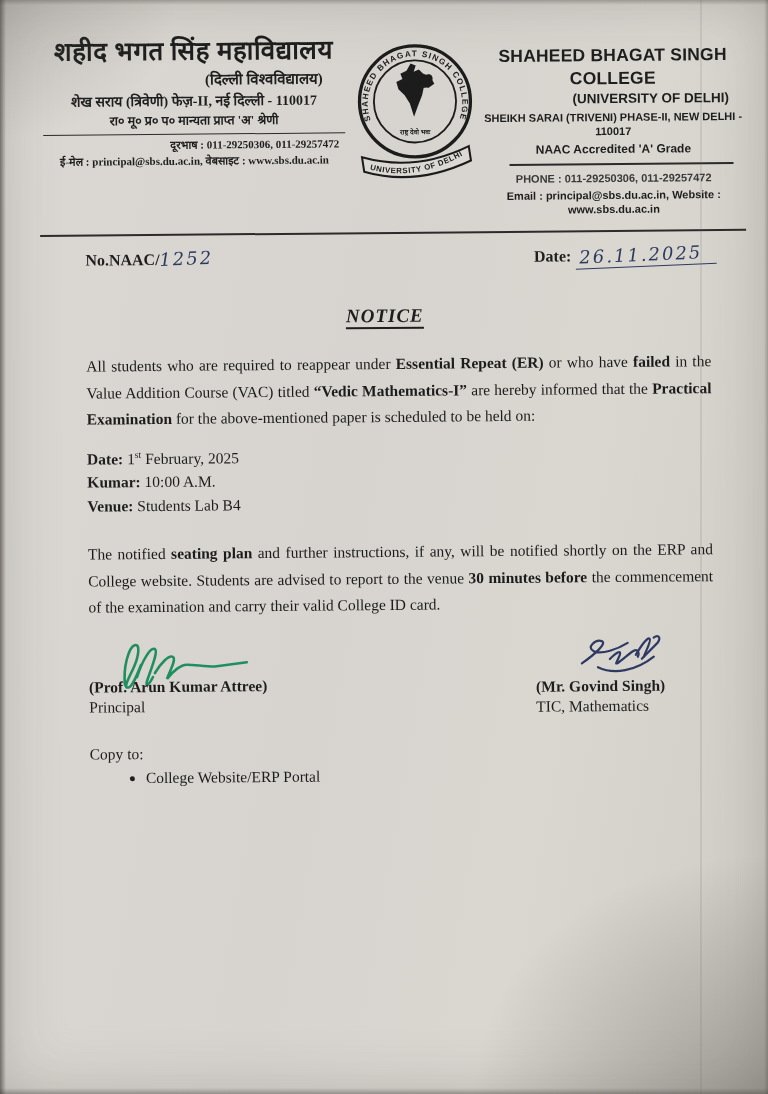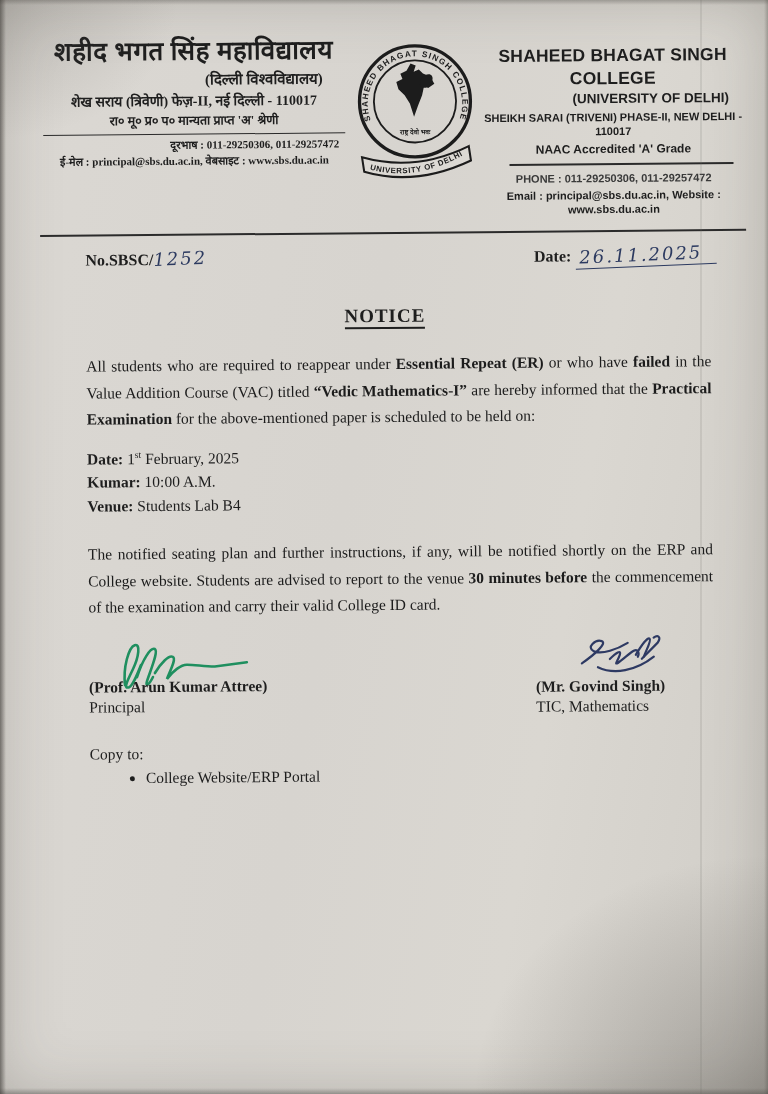--- a/index.html
+++ b/index.html
@@ -47,21 +47,21 @@
     font-family:"DejaVu Serif",serif;font-style:italic;
     color:#2c3a60;font-size:18px;letter-spacing:2px;
     display:inline-block;transform:rotate(-2deg);
   }
   .hand.underlined{border-bottom:1.6px solid #2c3a60;padding:0 14px 1px 4px;}
 
   
   .notice-title{
     text-align:center;margin:36px 0 0 0;font-size:19px;font-weight:bold;letter-spacing:1px;
   }
-  .notice-title span{border-bottom:2.4px solid #1e1e1e;padding-bottom:1px;}
+  .notice-title span{border-bottom:2.4px solid #1e1e1e;padding-bottom:1px;font-style:italic;}
   .para{
     margin:24px 58px 0 85px;text-align:justify;
     font-size:15.5px;line-height:1.72;color:#1c1c1c;
   }
   sup{font-size:.62em;line-height:0;}
   .details{margin:14px 58px 0 85px;font-size:15.5px;line-height:1.5;}
   .details .lbl{font-weight:bold;}
 
   
   .sig-row{display:flex;justify-content:space-between;margin:16px 92px 0 85px;}
@@ -135,39 +135,39 @@
         <div class="lh-rule"></div>
         <div class="e-phone">PHONE :  011-29250306, 011-29257472</div>
         <div class="e-mail">Email : principal@sbs.du.ac.in,  Website : www.sbs.du.ac.in</div>
       </div>
     </header>
 
     <div class="full-rule"></div>
 
     <div class="ref-row">
       <div>
-        <span class="ref-label">No.SBSC/</span><span class="hand">1252</span>
+        <span class="ref-label">No.NAAC/</span><span class="hand">1252</span>
       </div>
       <div>
         <span class="date-label">Date:</span>
         <span class="hand underlined">26.11.2025</span>
       </div>
     </div>
 
     <h2 class="notice-title"><span>NOTICE</span></h2>
 
     <p class="para"><span>All students who are required to reappear under </span><span style="font-weight: bold;">Essential Repeat (ER)</span><span> or who have </span><span style="font-weight: bold;">failed</span><span> in the Value Addition Course (VAC) titled </span><span style="font-weight: bold;">“Vedic Mathematics-I”</span><span> are hereby informed that the </span><span style="font-weight: bold;">Practical Examination</span><span> for the above-mentioned paper is scheduled to be held on:</span></p>
 
     <div class="details">
       <div><span class="lbl">Date:</span> <span><span>1</span><sup>st</sup><span> February, 2025</span></span></div>
       <div><span class="lbl">Kumar:</span> <span><span>10:00 A.M.</span></span></div>
       <div><span class="lbl">Venue:</span> <span><span>Students Lab B4</span></span></div>
     </div>
 
-    <p class="para"><span>The notified </span><span style="font-weight: normal;">seating plan</span><span> and further instructions, if any, will be notified shortly on the ERP and College website. Students are advised to report to the venue </span><span style="font-weight: bold;">30 minutes before</span><span> the commencement of the examination and carry their valid College ID card.</span></p>
+    <p class="para"><span>The notified </span><span style="font-weight: bold;">seating plan</span><span> and further instructions, if any, will be notified shortly on the ERP and College website. Students are advised to report to the venue </span><span style="font-weight: bold;">30 minutes before</span><span> the commencement of the examination and carry their valid College ID card.</span></p>
 
     <div class="sig-row">
       <div class="sig-col">
         <svg class="sig-ink left-ink" width="150" height="55" viewBox="0 0 150 55">
           <g fill="none" stroke="#1f8f5f" stroke-width="2.6" stroke-linecap="round">
             <path d="M 10,48 C 8,30 14,10 20,8 C 26,6 24,20 18,32 C 12,44 8,52 14,50 C 18,48 22,38 26,28"></path>
             <path d="M 22,40 C 28,22 36,10 40,12 C 44,14 36,32 32,44 C 30,50 34,48 38,40"></path>
             <path d="M 40,36 C 46,26 54,18 58,20 C 62,22 54,36 52,42 C 58,34 66,28 72,28 C 80,28 90,30 100,30 L 132,26"></path>
           </g>
         </svg>

